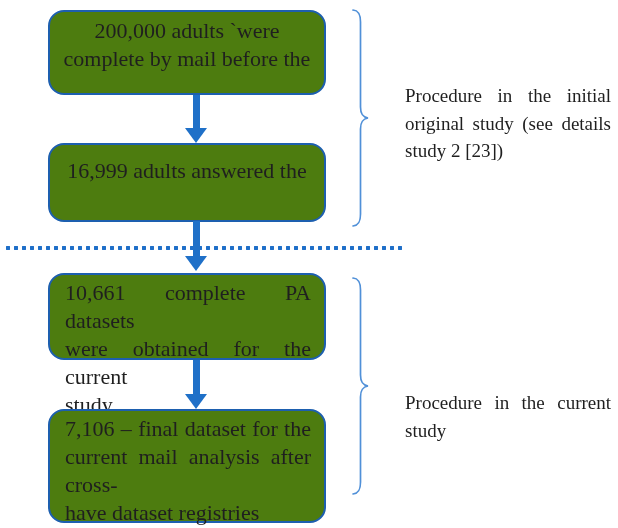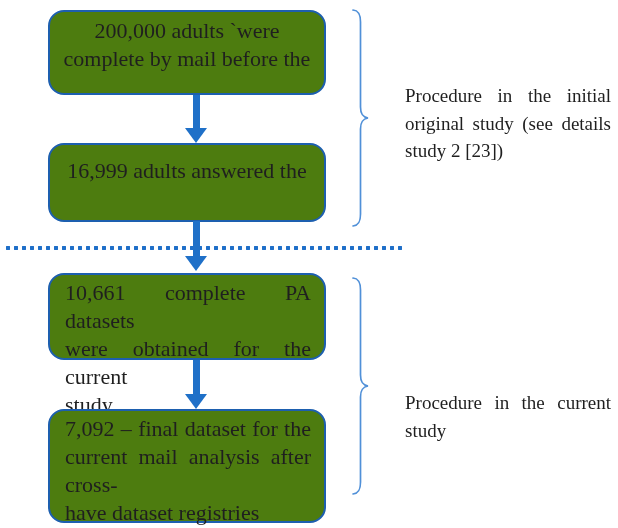--- a/index.html
+++ b/index.html
@@ -101,21 +101,21 @@
     <div class="line stretch">were obtained for the current</div>
     <div class="line lastline">study</div>
   </div>
 
   <div class="arrow" id="arrow3">
     <div class="shaft"></div>
     <div class="head"></div>
   </div>
 
   <div class="fbox justified" id="box4">
-    <div class="line stretch">7,092 – final dataset for the</div>
+    <div class="line stretch">7,106 – final dataset for the</div>
     <div class="line stretch">current mail analysis after cross-</div>
     <div class="line lastline">have dataset registries</div>
   </div>
 
   <div class="brace" id="brace1">
     <svg viewBox="0 0 20 218" xmlns="http://www.w3.org/2000/svg">
       <path d="M1,1 C6.5,1.5 8.5,5 8.5,13 L8.5,98 C8.5,105 10.5,108 16,109 C10.5,110 8.5,113 8.5,120 L8.5,205 C8.5,213 6.5,216.5 1,217" fill="none" stroke="#5090d8" stroke-width="1.7" stroke-linecap="round"></path>
     </svg>
   </div>
 

